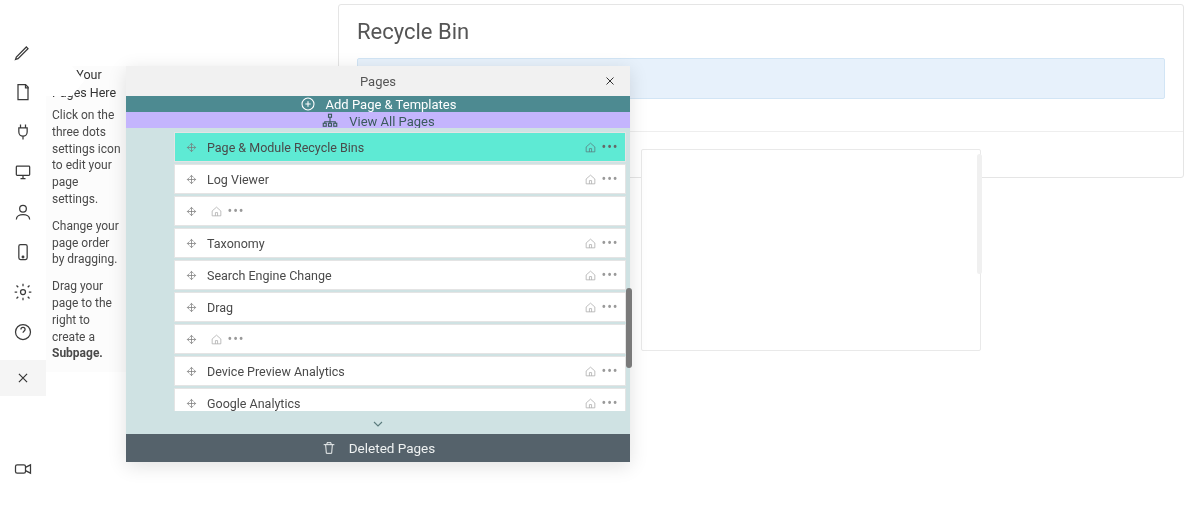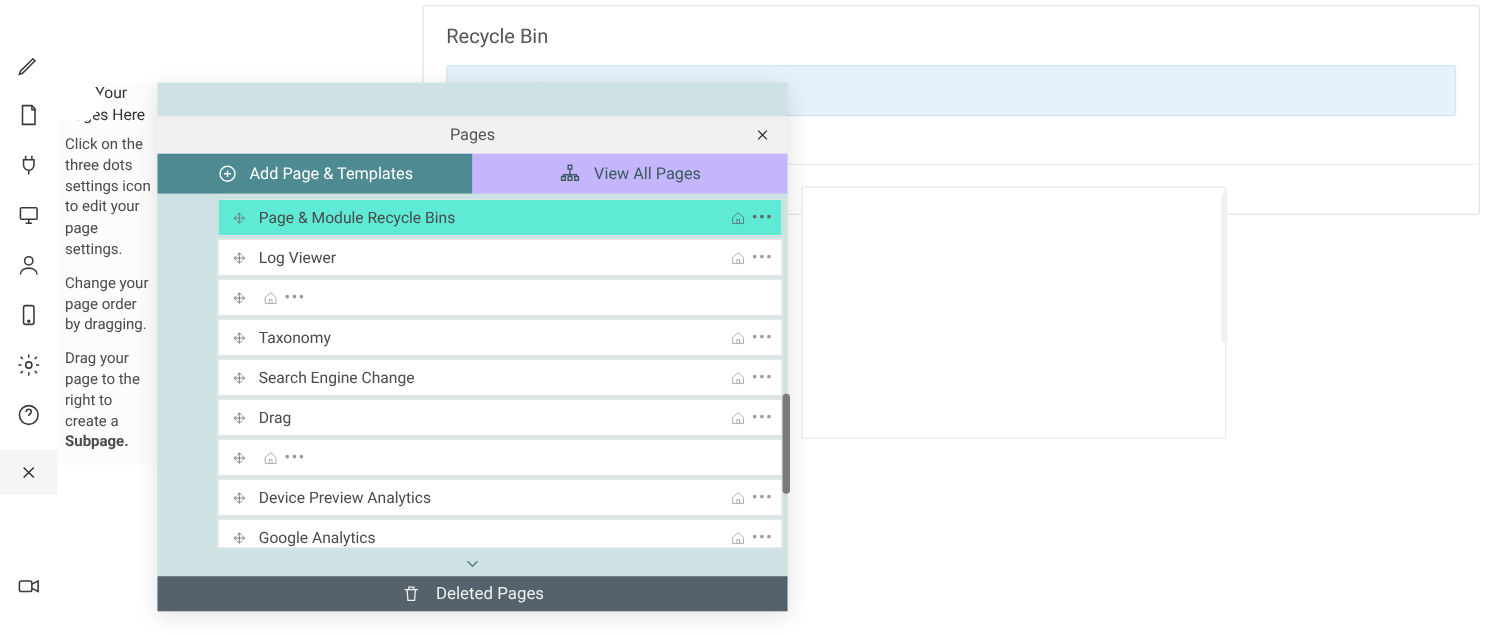--- a/index.html
+++ b/index.html
@@ -77,31 +77,30 @@
     z-index:6;
     box-shadow: 0 4px 18px rgba(0,0,0,0.12);
   }
   .pages-header {
     height:30px;
     background:#f1f1f1;
     display:flex; align-items:center;
     position:relative;
     font-size:13px;
     color:#555;
-    margin-top:27px;
   }
   .pages-header-title { flex:1; text-align:center; }
   .pages-header-close {
     position:absolute; right:8px; top:0; bottom:0;
     width:24px; display:flex;align-items:center;justify-content:center;
     cursor:pointer; color:#444;
   }
   .pages-header-close svg{width:12px;height:12px;stroke:#333;stroke-width:2;fill:none;}
 
-  .tabs-row { display:flex; height:32px; }
+  .tabs-row { display:flex; height:32px;flex-direction:column; }
   .tab {
     flex:1;
     display:flex; align-items:center; justify-content:center;
     gap:10px;
     font-size:13px;
     cursor:pointer;
     position:relative;
   }
   .tab-add { background:#4d8a91; color:#fff; }
   .tab-add svg { width:16px;height:16px;stroke:#fff;fill:none;stroke-width:1.6;}
@@ -178,21 +177,21 @@
   
   .main {
     position:absolute;
     left:338px; right:16px; top:4px;
     border:1px solid #e5e5e5;
     border-radius:3px;
     padding:14px 18px 60px 18px;
     z-index:1;
     background:#fff;
   }
-  .main h1 { font-size:16px; font-weight:400; color:#555; margin-bottom:14px;}
+  .main h1 { font-size:22px; font-weight:400; color:#555; margin-bottom:14px;}
   .alert {
     background:#e7f1fb;
     border:1px solid #d2e5f5;
     padding:12px 14px;
     color:#444;
     font-size:13px;
     border-radius:2px;
     margin-bottom:18px;
   }
   .divider {

